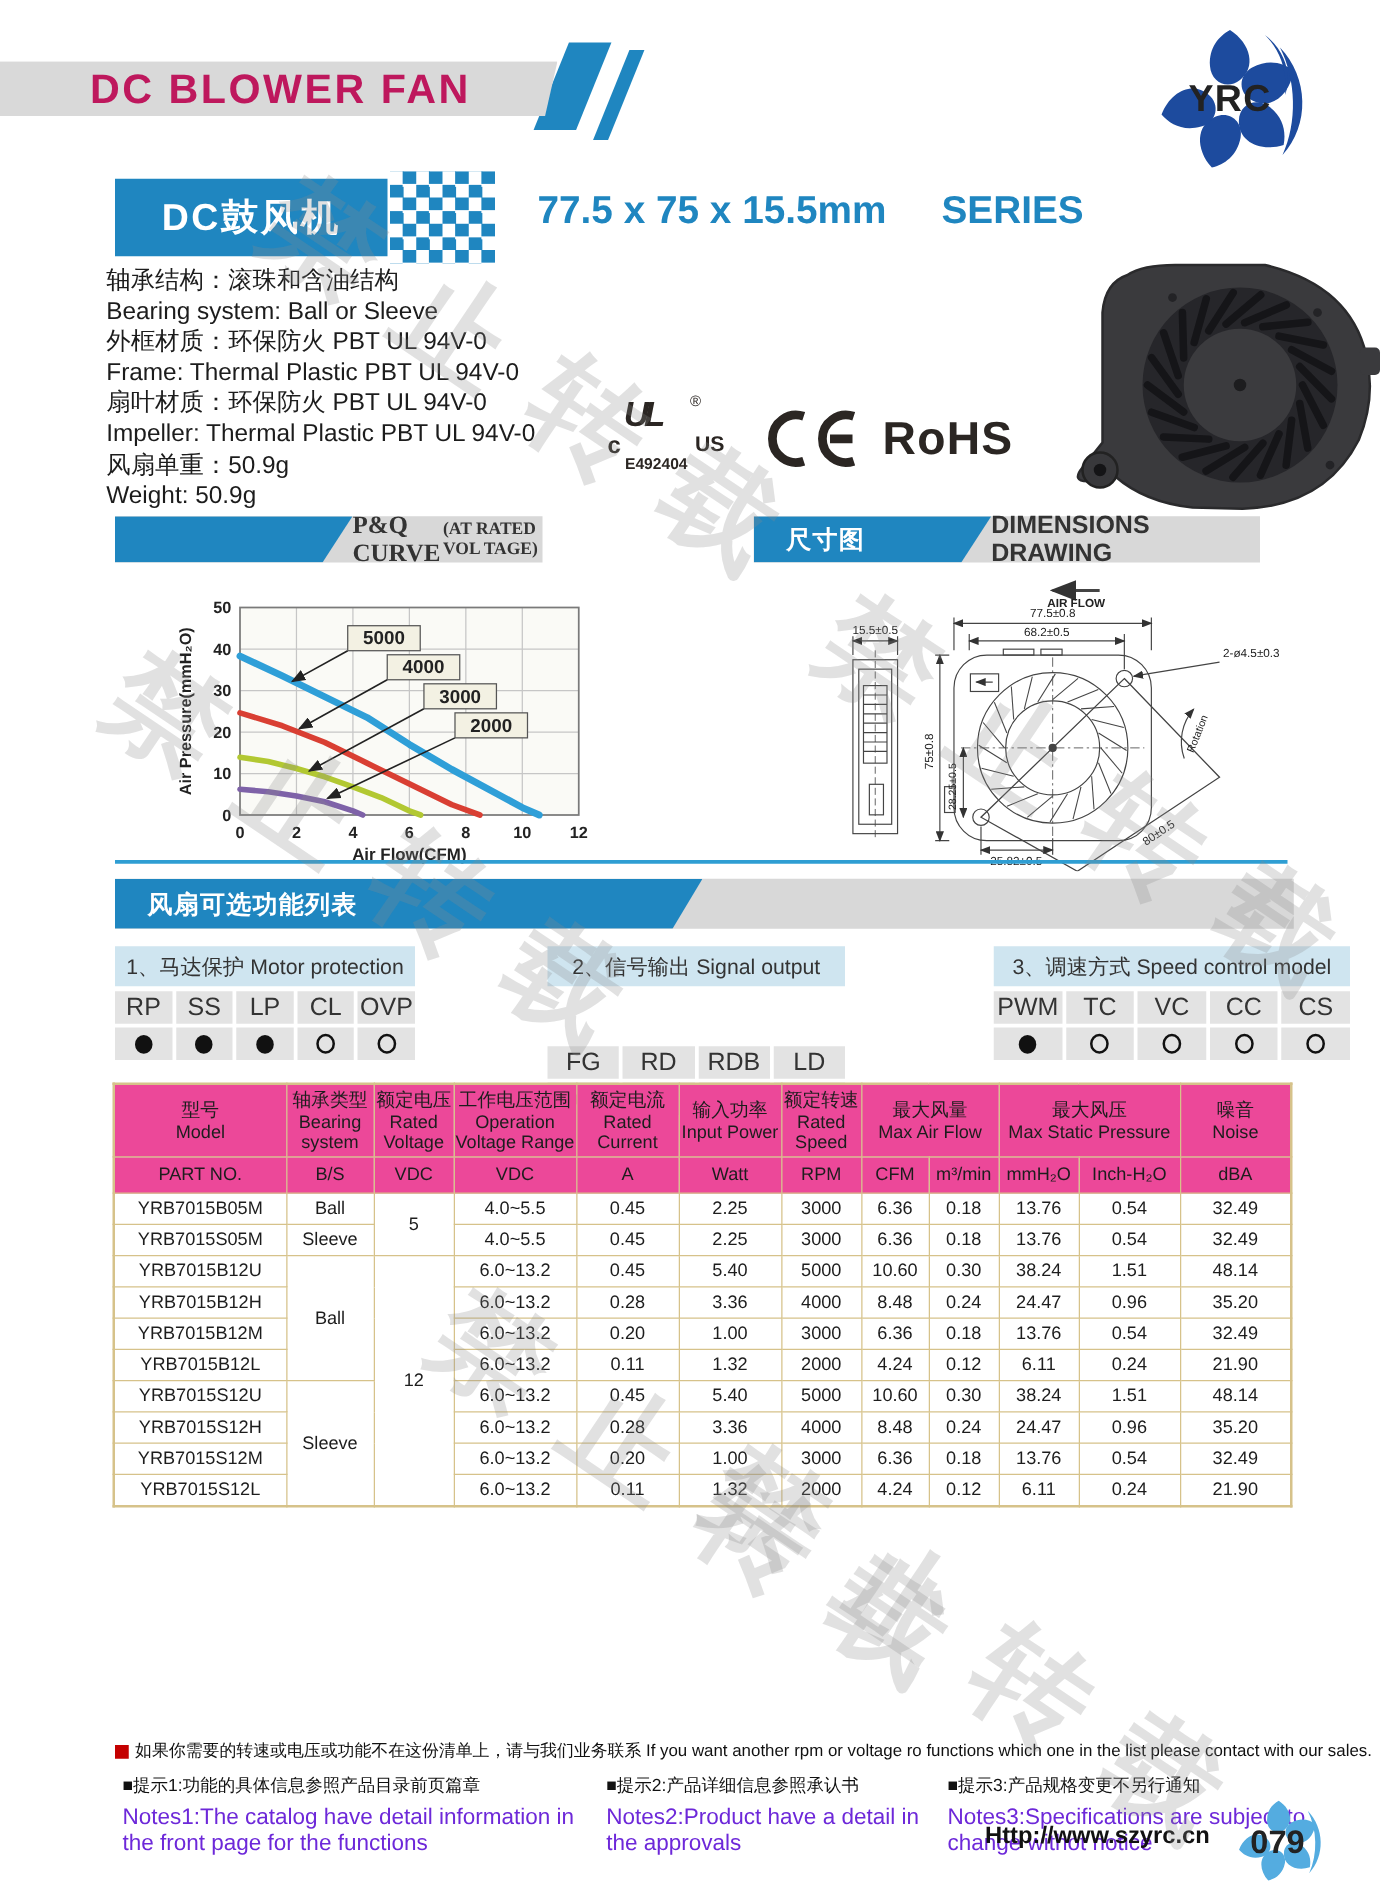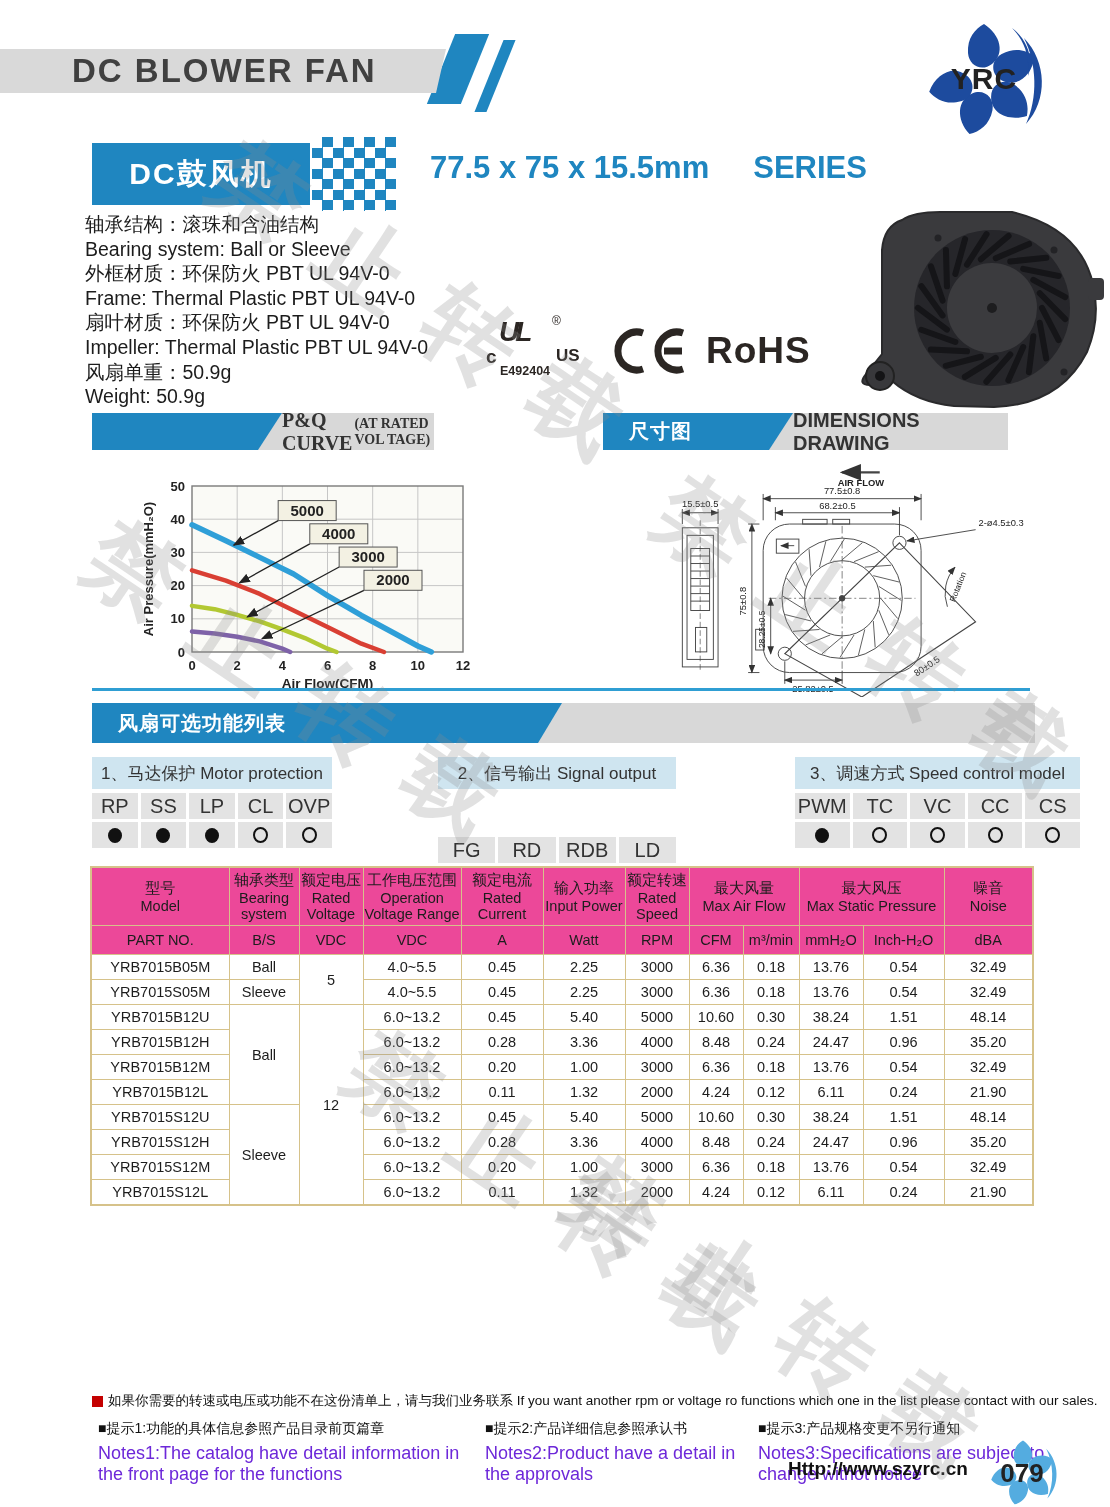--- a/index.html
+++ b/index.html
@@ -8,21 +8,21 @@
 
   
   .wm{position:absolute;font-size:92px;font-weight:bold;letter-spacing:36px;
       color:rgba(140,140,140,.26);transform:rotate(34deg);transform-origin:left top;
       white-space:nowrap;pointer-events:none;z-index:5;}
 
   
   .band{left:0;top:49px;width:446px;height:44px;background:#d9d9d9;z-index:3;
         display:flex;align-items:center;padding-left:72px;box-sizing:border-box;
         clip-path:polygon(0 0,100% 0,calc(100% - 10px) 100%,0 100%);}
-  .band-text{font-size:33px;font-weight:bold;letter-spacing:2px;color:#404040;}
+  .band-text{font-size:33px;font-weight:bold;letter-spacing:2px;color:#be185d;}
   .accent{position:absolute;background:#1f86c0;transform:skewX(-22deg);z-index:2;}
   .accent-a{left:441px;top:34px;width:34px;height:70px;}
   .accent-b{left:489px;top:40px;width:12px;height:72px;}
 
   
   .title-box{left:92px;top:143px;width:218px;height:62px;background:#1f86c0;
              display:flex;align-items:center;justify-content:center;}
   .title-box span{color:#fff;font-size:30px;font-weight:bold;letter-spacing:2px;}
   .checker{left:312px;top:137px;width:84px;height:74px;
            background:conic-gradient(#1f86c0 0 25%,#fff 0 50%,#1f86c0 0 75%,#fff 0);

